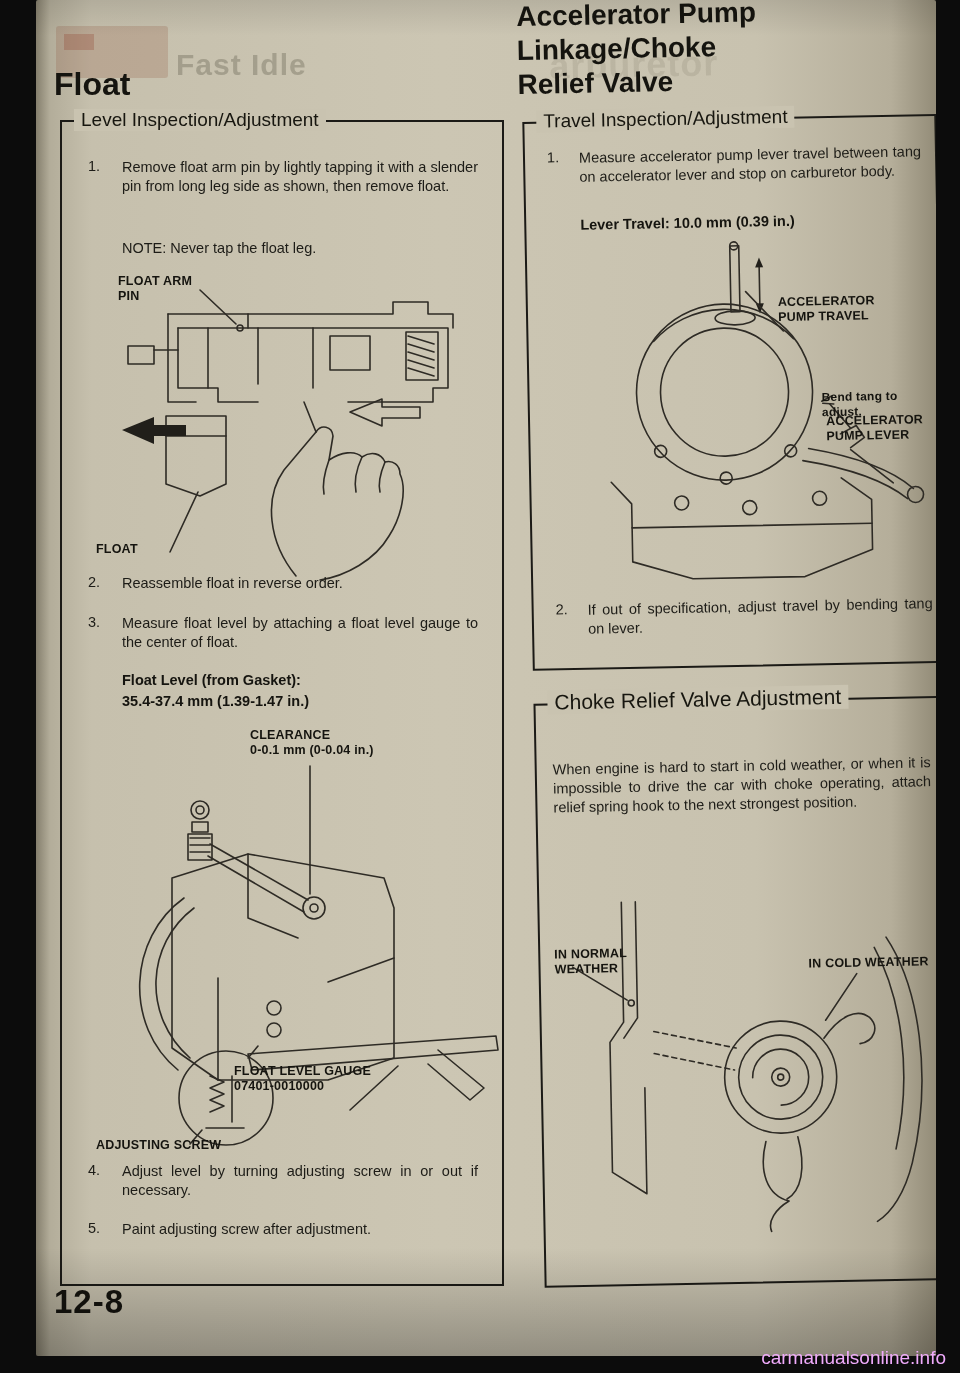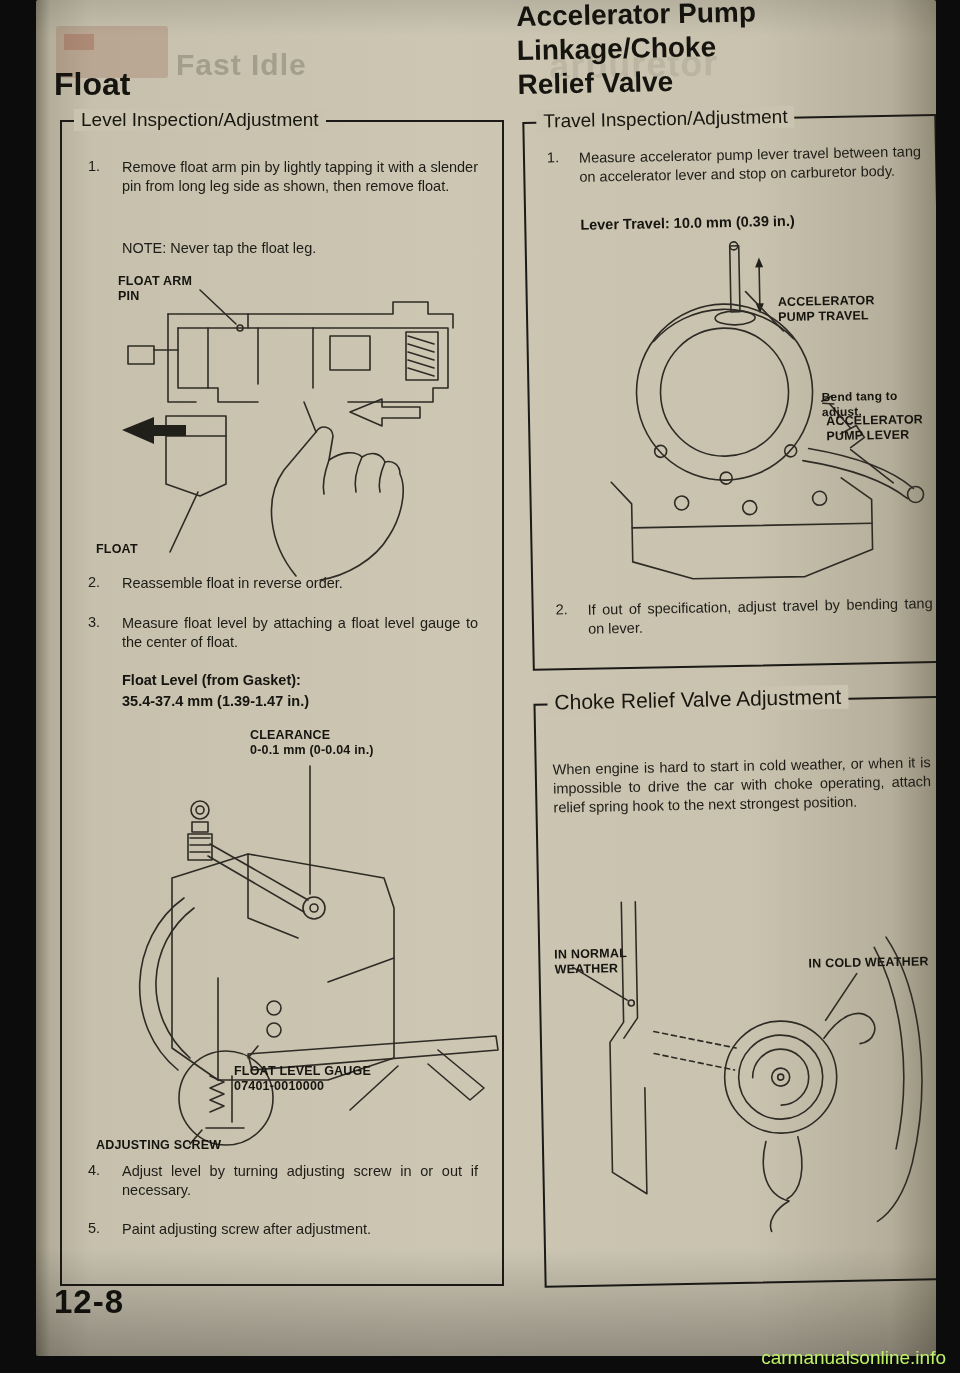--- a/index.html
+++ b/index.html
@@ -32,21 +32,21 @@
   .spec{position:absolute;font-size:14.5px;line-height:21px;font-weight:bold;color:#15140f;white-space:pre-line;}
   .figlabel{position:absolute;font-size:12.5px;line-height:15px;font-weight:bold;color:#15140f;white-space:pre-line;letter-spacing:.2px;}
   .figlabel.small{font-size:12px;font-weight:bold;}
   .fig{position:absolute;}
   .ink{stroke:#2e2b25;stroke-width:1.6;fill:none;stroke-linecap:round;stroke-linejoin:round;}
   .ink .fill{fill:#211f1a;stroke:none;}
   .ink .dash{stroke-dasharray:5 4;}
   .right-col{position:absolute;left:478px;top:0;width:424px;height:1330px;
     transform:rotate(-1.1deg);transform-origin:50% 0;}
   .pagenum{position:absolute;left:18px;top:1283px;font-size:33px;font-weight:bold;color:#14130e;letter-spacing:1px;}
-  .watermark{position:absolute;right:14px;bottom:4px;font-size:19px;color:#bef264;margin-left:43px;}
+  .watermark{position:absolute;right:14px;bottom:4px;font-size:19px;color:#f0abfc;margin-left:43px;}
 </style>
 </head>
 <body>
 
 <div class="paper">
 
   <div class="ghost-logo">
       <span></span>
     </div>
   <div class="ghost-text" style="left:140px;top:48px;font-size:30px;">Fast Idle</div>

